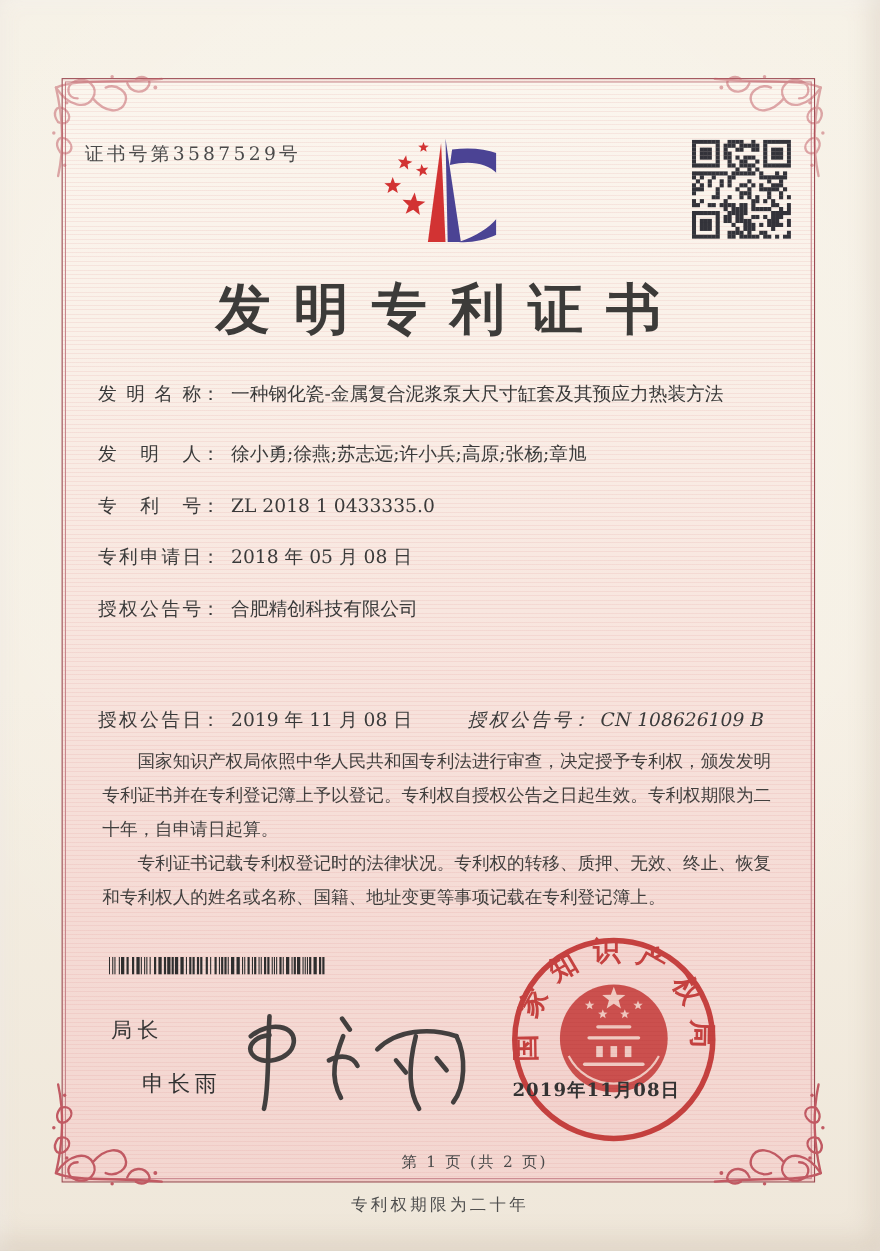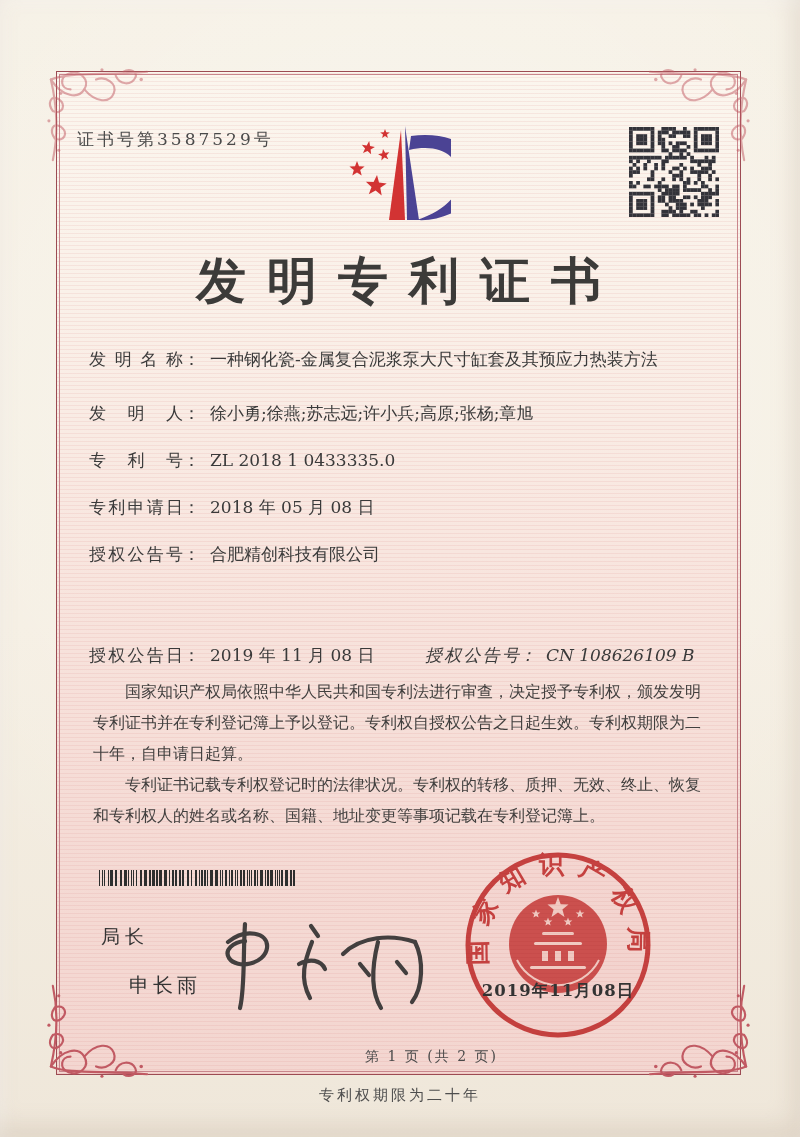--- a/index.html
+++ b/index.html
@@ -37,21 +37,21 @@
   .fvalue{display:inline-block;vertical-align:top;margin-left:10px;max-width:480px;}
   .group2{position:absolute;left:336px;top:0;font-style:italic;}
   .group2 .flabel{width:94px;}
   .paras{position:absolute;left:36px;top:604px;width:620px;font-size:16px;line-height:31px;color:#413f3e;}
   .paras p{margin:0;text-indent:2em;}
   .barcode{position:absolute;left:42px;top:798px;width:202px;height:16px;}
   .director-title{position:absolute;left:44px;top:852px;font-size:19px;letter-spacing:5px;color:#343434;}
   .director-name{position:absolute;left:44px;top:900px;font-size:20px;letter-spacing:4px;color:#343434;margin-left:28px;}
   .signature{position:absolute;left:158px;top:836px;width:210px;height:104px;}
   .seal{position:absolute;left:404px;top:776px;width:194px;height:194px;mix-blend-mode:multiply;opacity:.95;}
-  .seal-date{position:absolute;left:404px;top:908px;width:194px;text-align:center;font-size:16.5px;
+  .seal-date{position:absolute;left:388px;top:908px;width:194px;text-align:center;font-size:16.5px;
     letter-spacing:1px;color:#333;font-weight:700;z-index:5;}
   .page-info{position:absolute;left:0;top:976px;width:100%;text-align:center;font-size:14px;letter-spacing:2px;color:#4a4a4a;padding-left:33px;}
   .back-note{position:absolute;left:0;top:1086px;width:100%;text-align:center;font-size:15px;letter-spacing:3px;color:#4e4e4e;}
   .flourish{position:absolute;width:108px;height:108px;pointer-events:none;}
   .fl-bl{left:-12px;bottom:-14px;}
   .fl-br{right:-12px;bottom:-14px;transform:scaleX(-1);}
   .fl-tl{left:-12px;top:-14px;transform:scaleY(-1);opacity:.5;}
   .fl-tr{right:-12px;top:-14px;transform:scale(-1,-1);opacity:.5;}
 </style>
 </head>

